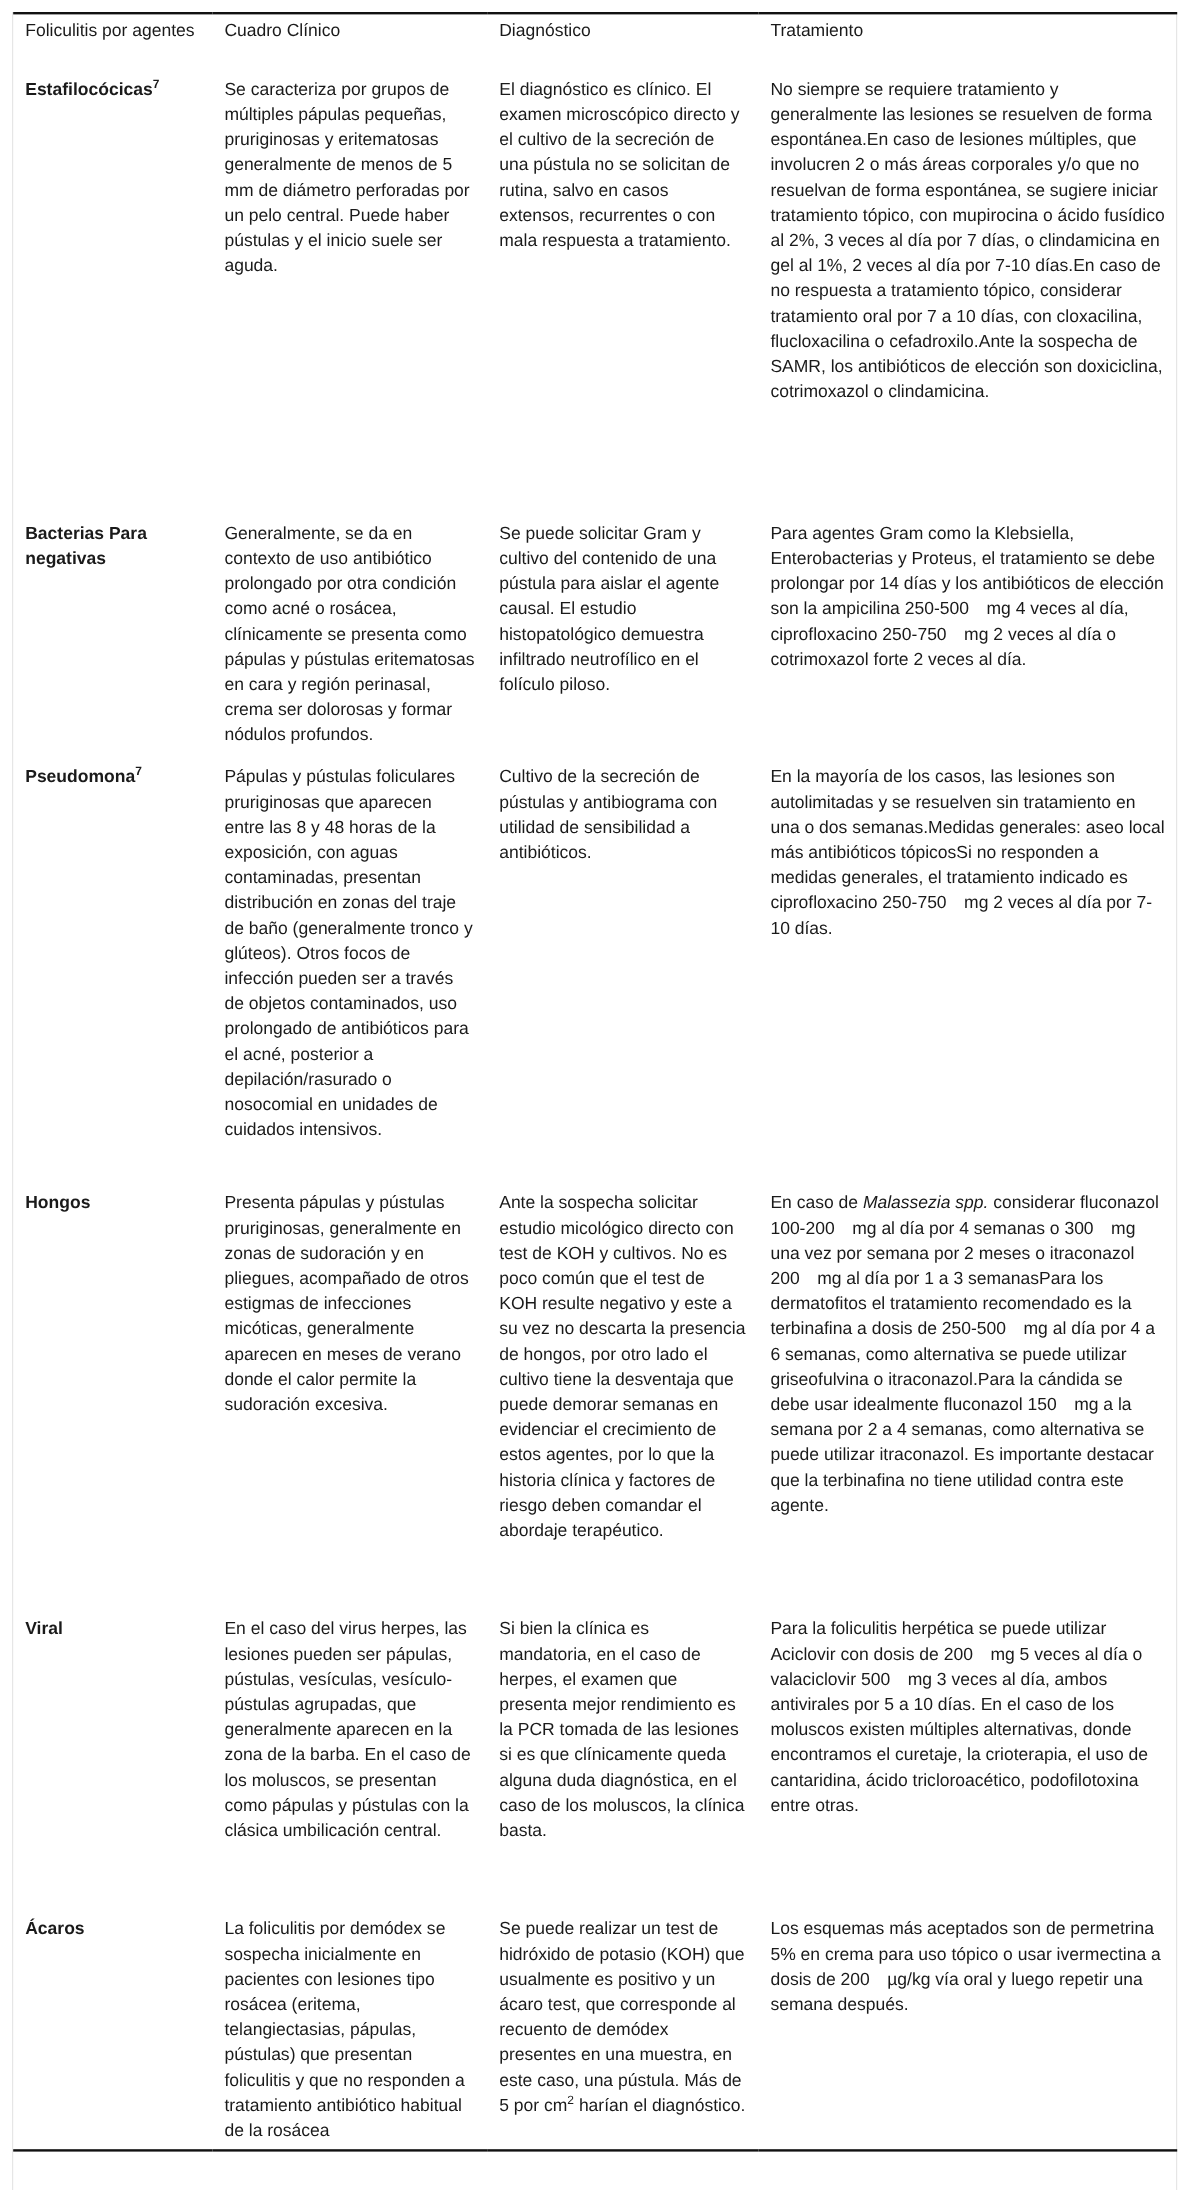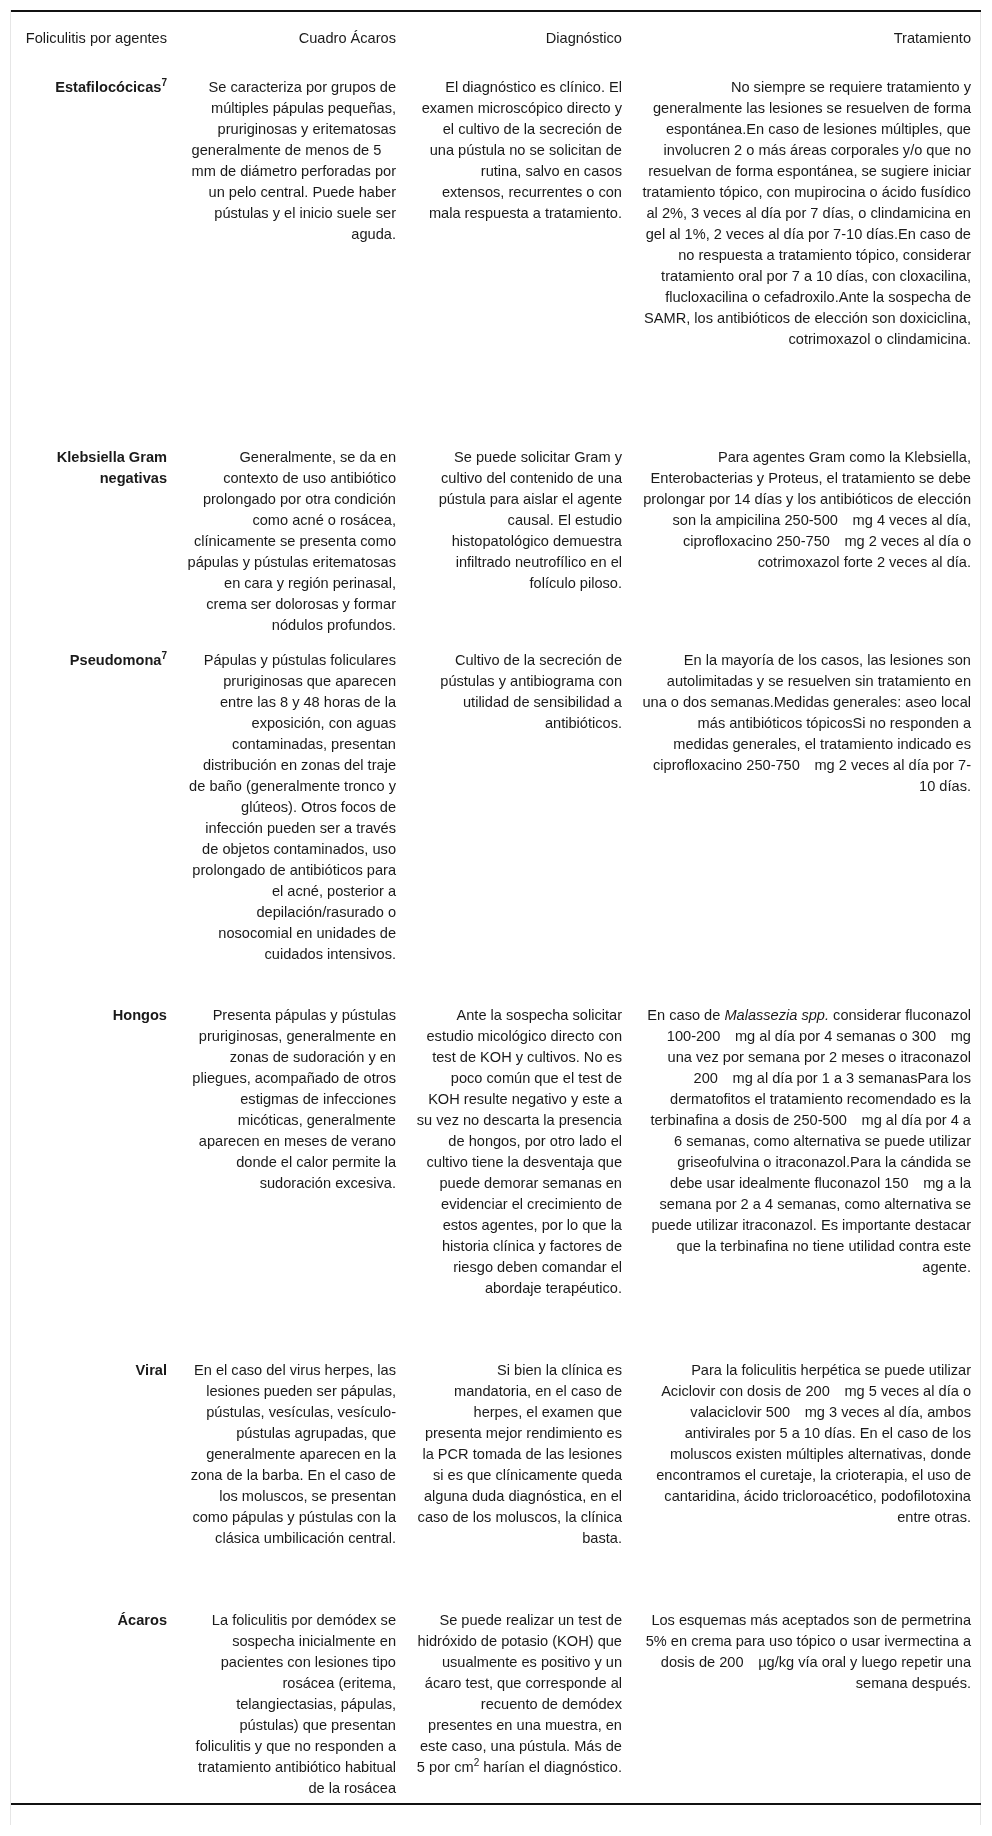--- a/index.html
+++ b/index.html
@@ -37,59 +37,58 @@
   table.ftable col.c2 { width: 229px; }
   table.ftable col.c3 { width: 226px; }
   table.ftable col.c4 { width: 349px; }
   th, td {
     text-align: left;
     vertical-align: top;
     padding: 0 10px 0 10px;
     font-weight: normal;
   }
   thead th {
-    padding-top: 16px;
+    padding-top: 4px;
     padding-bottom: 5px;
     height: 42px;
-    text-align: right;
   }
-  tbody td { padding-top: 2px; padding-bottom: 4px; text-align: right; }
+  tbody td { padding-top: 2px; padding-bottom: 4px; }
   td.agent { font-weight: bold; }
   sup { font-size: 10px; line-height: 0; vertical-align: 6px; }
   em { font-style: italic; }
 </style>
 </head>
 <body>
 
 <div class="frame"></div>
 
 <table class="ftable">
   <colgroup>
       <col class="c1">
       <col class="c2">
       <col class="c3">
       <col class="c4">
     </colgroup>
   <thead>
     <tr>
       <th>Foliculitis por agentes</th>
-      <th>Cuadro Ácaros</th>
+      <th>Cuadro Clínico</th>
       <th>Diagnóstico</th>
       <th>Tratamiento</th>
     </tr>
   </thead>
   <tbody>
     <tr style="height:370px">
       <td class="agent"><span>Estafilocócicas</span><sup>7</sup></td>
       <td>Se caracteriza por grupos de múltiples pápulas pequeñas, pruriginosas y eritematosas generalmente de menos de 5 mm de diámetro perforadas por un pelo central. Puede haber pústulas y el inicio suele ser aguda.</td>
       <td>El diagnóstico es clínico. El examen microscópico directo y el cultivo de la secreción de una pústula no se solicitan de rutina, salvo en casos extensos, recurrentes o con mala respuesta a tratamiento.</td>
       <td>No siempre se requiere tratamiento y generalmente las lesiones se resuelven de forma espontánea.En caso de lesiones múltiples, que involucren 2 o más áreas corporales y/o que no resuelvan de forma espontánea, se sugiere iniciar tratamiento tópico, con mupirocina o ácido fusídico al 2%, 3 veces al día por 7 días, o clindamicina en gel al 1%, 2 veces al día por 7-10 días.En caso de no respuesta a tratamiento tópico, considerar tratamiento oral por 7 a 10 días, con cloxacilina, flucloxacilina o cefadroxilo.Ante la sospecha de SAMR, los antibióticos de elección son doxiciclina, cotrimoxazol o clindamicina.</td>
     </tr>
     <tr style="height:203px">
-      <td class="agent"><span>Klebsiella Gram negativas</span></td>
+      <td class="agent"><span>Bacterias Para negativas</span></td>
       <td>Generalmente, se da en contexto de uso antibiótico prolongado por otra condición como acné o rosácea, clínicamente se presenta como pápulas y pústulas eritematosas en cara y región perinasal, crema ser dolorosas y formar nódulos profundos.</td>
       <td>Se puede solicitar Gram y cultivo del contenido de una pústula para aislar el agente causal. El estudio histopatológico demuestra infiltrado neutrofílico en el folículo piloso.</td>
       <td>Para agentes Gram como la Klebsiella, Enterobacterias y Proteus, el tratamiento se debe prolongar por 14 días y los antibióticos de elección son la ampicilina 250-500 mg 4 veces al día, ciprofloxacino 250-750 mg 2 veces al día o cotrimoxazol forte 2 veces al día.</td>
     </tr>
     <tr style="height:355px">
       <td class="agent"><span>Pseudomona</span><sup>7</sup></td>
       <td>Pápulas y pústulas foliculares pruriginosas que aparecen entre las 8 y 48 horas de la exposición, con aguas contaminadas, presentan distribución en zonas del traje de baño (generalmente tronco y glúteos). Otros focos de infección pueden ser a través de objetos contaminados, uso prolongado de antibióticos para el acné, posterior a depilación/rasurado o nosocomial en unidades de cuidados intensivos.</td>
       <td>Cultivo de la secreción de pústulas y antibiograma con utilidad de sensibilidad a antibióticos.</td>
       <td>En la mayoría de los casos, las lesiones son autolimitadas y se resuelven sin tratamiento en una o dos semanas.Medidas generales: aseo local más antibióticos tópicosSi no responden a medidas generales, el tratamiento indicado es ciprofloxacino 250-750 mg 2 veces al día por 7-10 días.</td>
     </tr>

